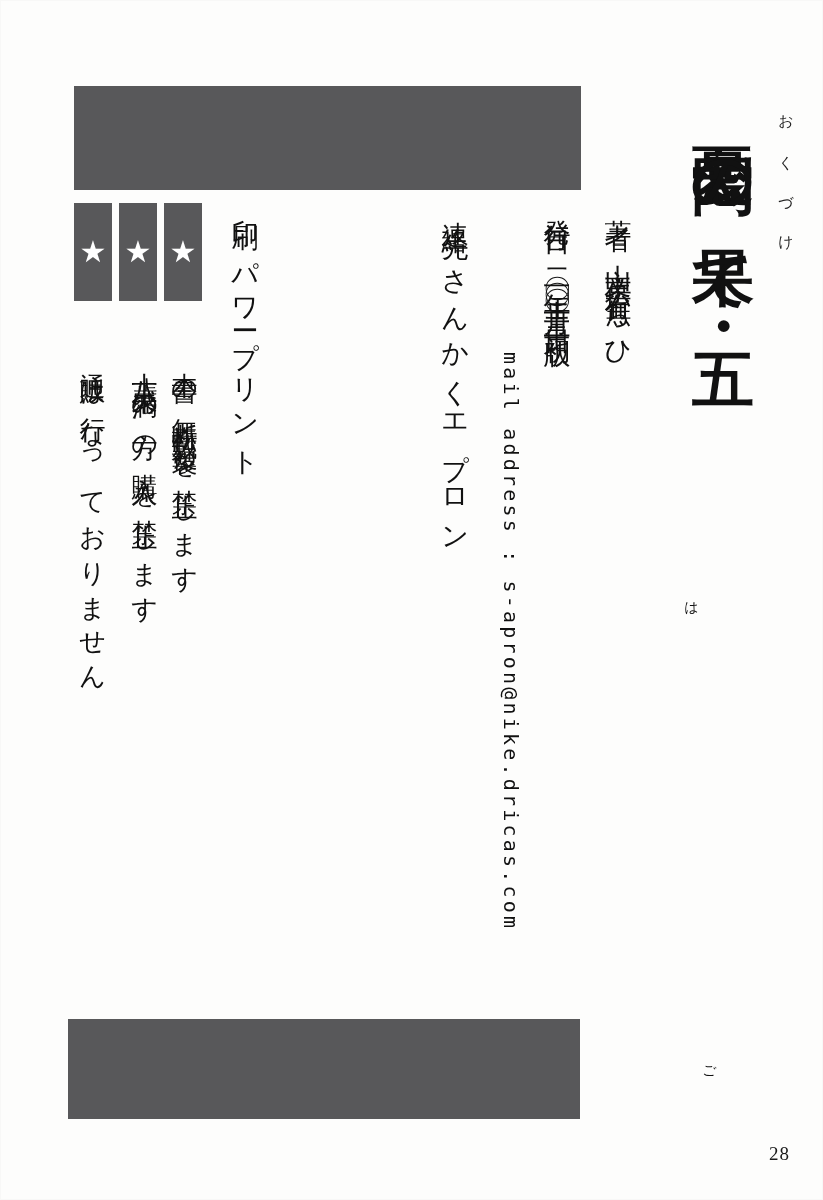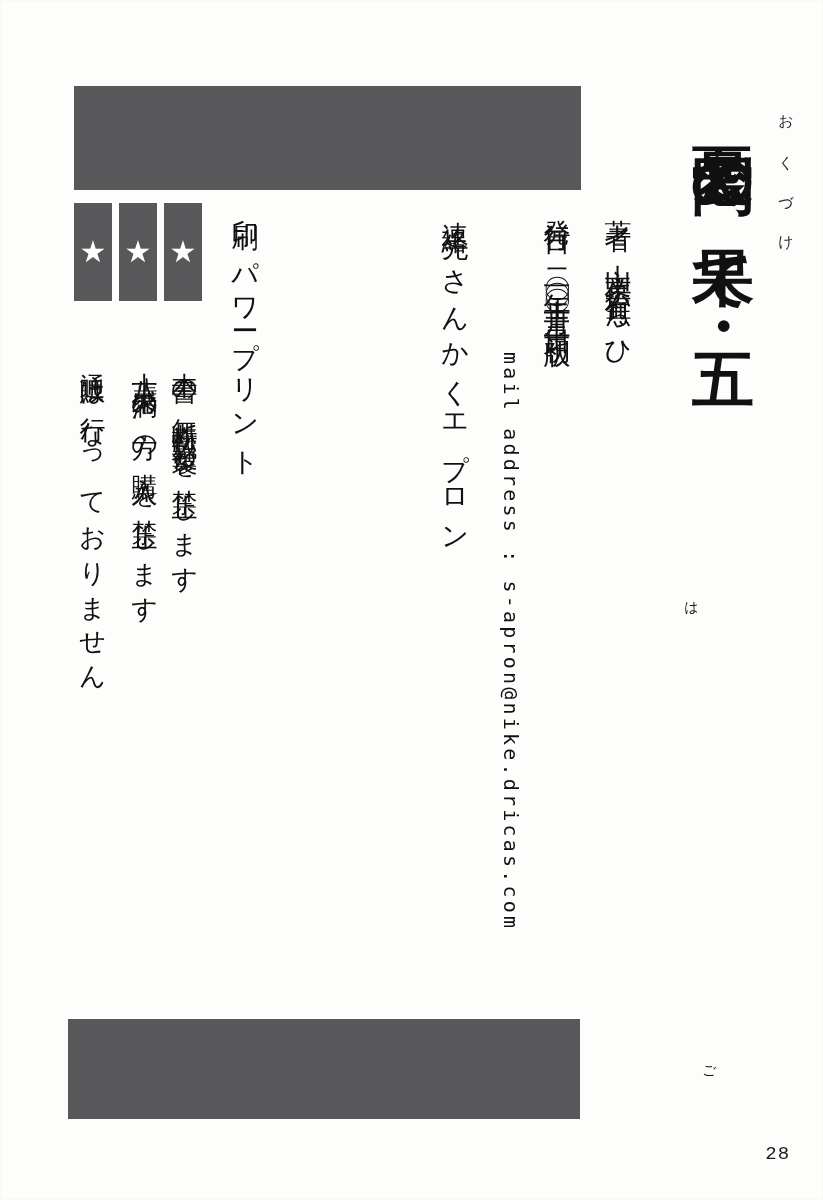--- a/index.html
+++ b/index.html
@@ -117,21 +117,21 @@
   }
   #col-note1 { right: 620px; }
   #col-note2 { right: 660px; }
   #col-note3 { right: 712px; }
 
   
   #page-number {
     position: absolute;
     right: 33px;
     bottom: 35px;
-    font-family: Liberation Mono, monospace;
+    font-family: Liberation Serif, serif;
     font-size: 19px;
     color: #1a1a1a;
     letter-spacing: 0.05em;
   }
 
   
   #paper-edge {
     position: absolute;
     left: 0; top: 0;
     width: 823px; height: 1200px;

